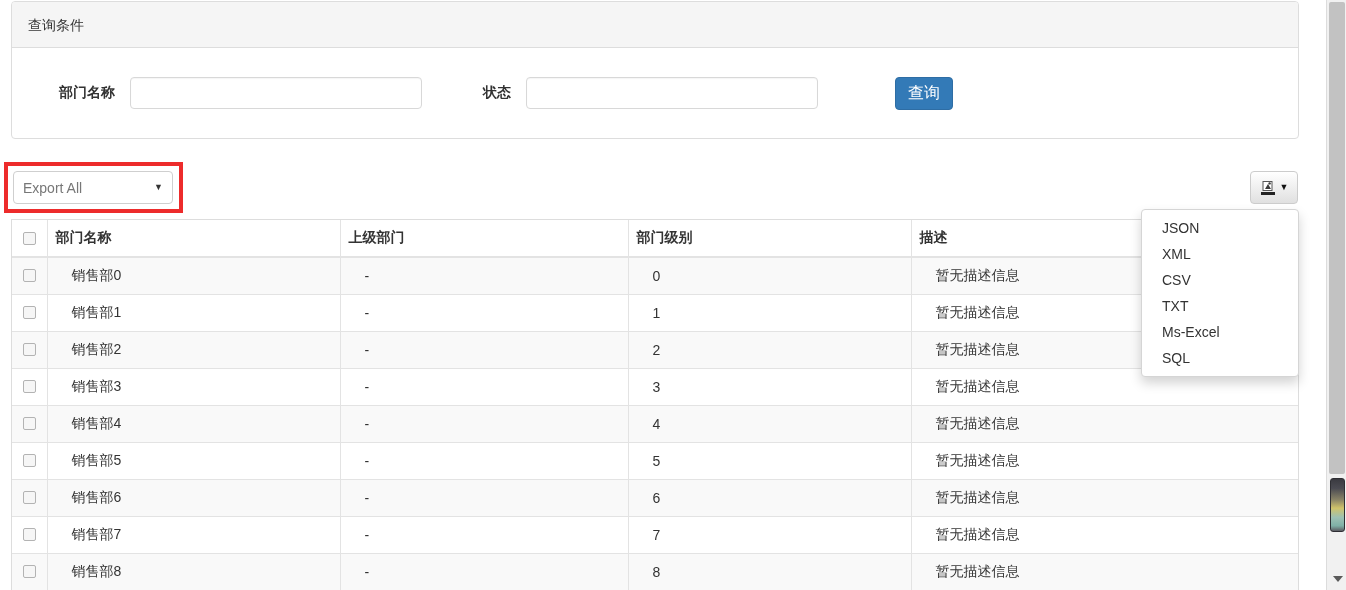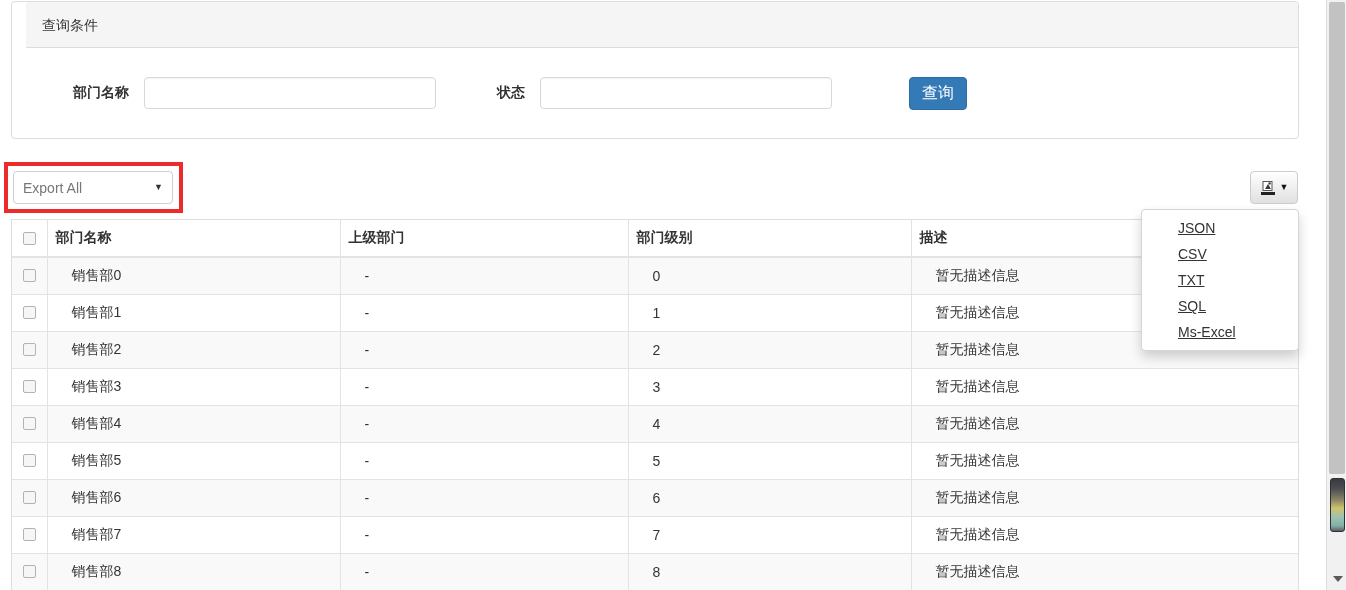--- a/index.html
+++ b/index.html
@@ -31,21 +31,20 @@
 
   
   .panel {
     position: absolute;
     left: 11px;
     top: 1px;
     width: 1288px;
     background: #ffffff;
     border: 1px solid #dddddd;
     border-radius: 4px;
-    padding-left: 14px;
   }
   .panel-heading {
     height: 46px;
     background: #f5f5f5;
     border-bottom: 1px solid #dddddd;
     border-radius: 3px 3px 0 0;
     padding: 0 16px;
     display: flex;
     align-items: center;
   }
@@ -171,27 +170,26 @@
     width: 158px;
     background: #ffffff;
     border: 1px solid #d5d5d5;
     border-radius: 4px;
     box-shadow: 0 6px 12px rgba(0,0,0,.175);
     padding: 5px 0;
     z-index: 50;
   }
   .dropdown-item {
     display: block;
-    padding: 5px 36px;
+    padding: 5px 20px;
     font-size: 14px;
     line-height: 16px;
     color: #333333;
     cursor: pointer;
     white-space: nowrap;
-    text-decoration: underline;
   }
 
   
   .table-wrap {
     position: absolute;
     left: 11px;
     top: 219px;
     width: 1288px;
     height: 371px;
     overflow: hidden;
@@ -321,24 +319,25 @@
         <rect x="1" y="12" width="14" height="3" fill="#222"></rect>
         <rect x="3" y="1.5" width="9" height="9" fill="#fff" stroke="#555" stroke-width="1"></rect>
         <path d="M5 9 L8 4 L11 9 Z" fill="#3a3a3a"></path>
         <circle cx="9.6" cy="3.4" r="1.2" fill="#3a3a3a"></circle>
       </svg>
       <span class="caret-glyph">▼</span>
     </div>
 
     <div class="dropdown-menu">
       <span class="dropdown-item">JSON</span>
+      <span class="dropdown-item">XML</span>
       <span class="dropdown-item">CSV</span>
       <span class="dropdown-item">TXT</span>
+      <span class="dropdown-item">Ms-Excel</span>
       <span class="dropdown-item">SQL</span>
-      <span class="dropdown-item">Ms-Excel</span>
     </div>
 
     <div class="table-wrap">
       <table class="grid">
         <thead>
           <tr>
             <th class="col-chk">
               <span class="cell-chk-inner">
                 <input class="rowchk" type="checkbox" style="">
               </span>

